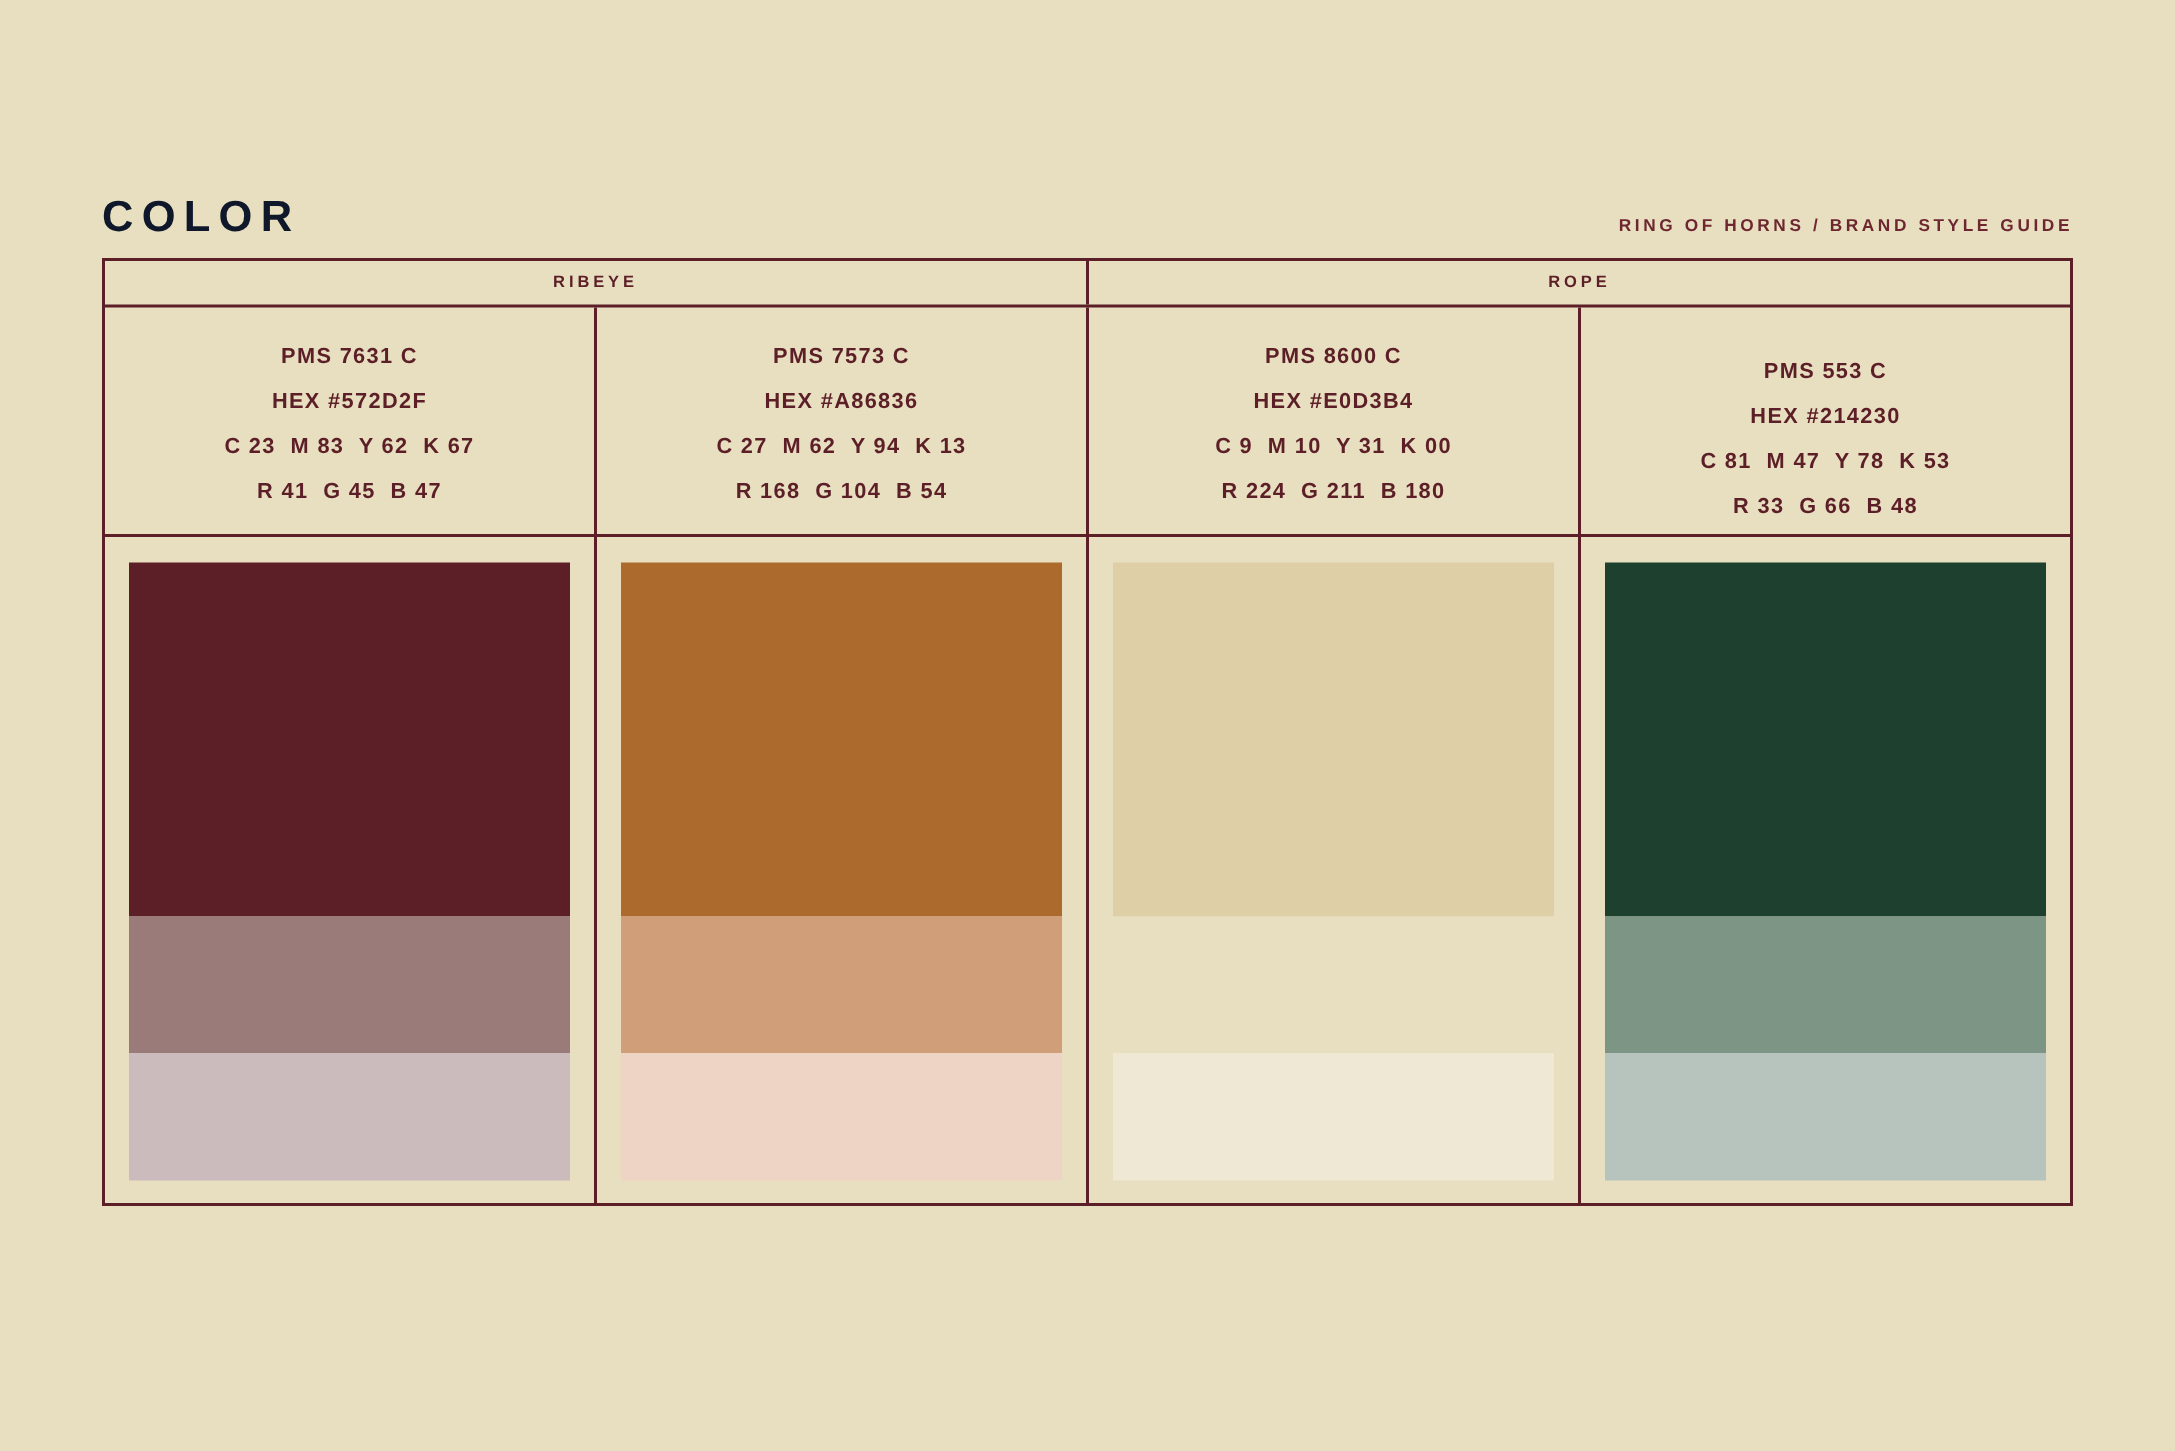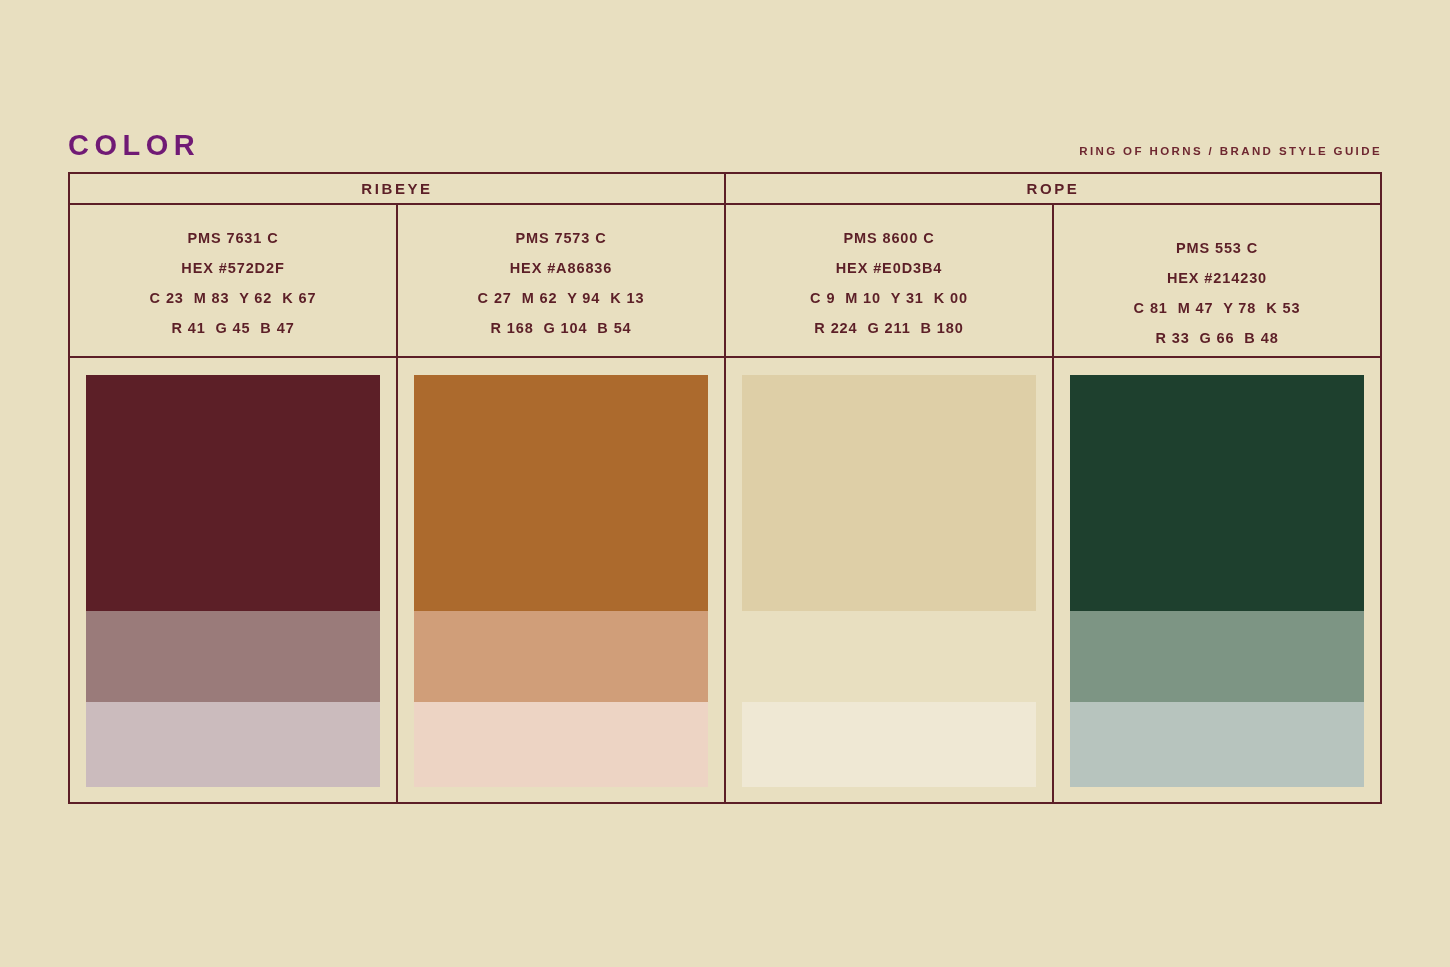--- a/index.html
+++ b/index.html
@@ -30,21 +30,21 @@
     height: 42px;
     display: flex;
     align-items: flex-end;
     justify-content: space-between;
   }
 
   .page-title {
     font-size: 29px;
     font-weight: bold;
     letter-spacing: 5.5px;
-    color: #701a75;
+    color: #0f172a;
     line-height: 1;
     font-family: "Liberation Sans", sans-serif;
   }
 
   .header-meta {
     font-size: 11.5px;
     font-weight: bold;
     letter-spacing: 2.4px;
     color: #6e2730;
     line-height: 1;
@@ -76,21 +76,21 @@
     flex: 1 1 0;
     display: flex;
     align-items: center;
     justify-content: center;
     border-right: 2px solid #5c1f27;
     box-sizing: border-box;
   }
   .table-head .head-cell:last-child { border-right: none; }
 
   .head-label {
-    font-size: 15px;
+    font-size: 11px;
     font-weight: bold;
     letter-spacing: 2.6px;
     color: #5c1f27;
     text-align: center;
     line-height: 1;
   }
 
   .table-info {
     display: flex;
     height: 151px;

